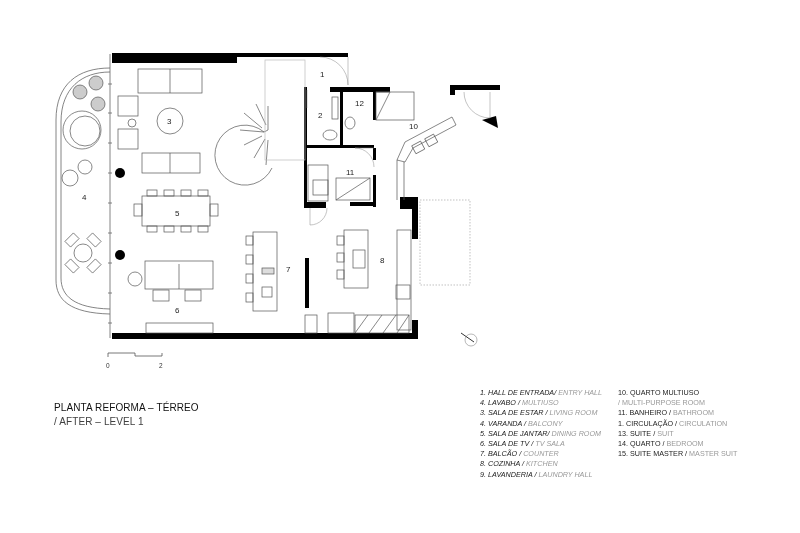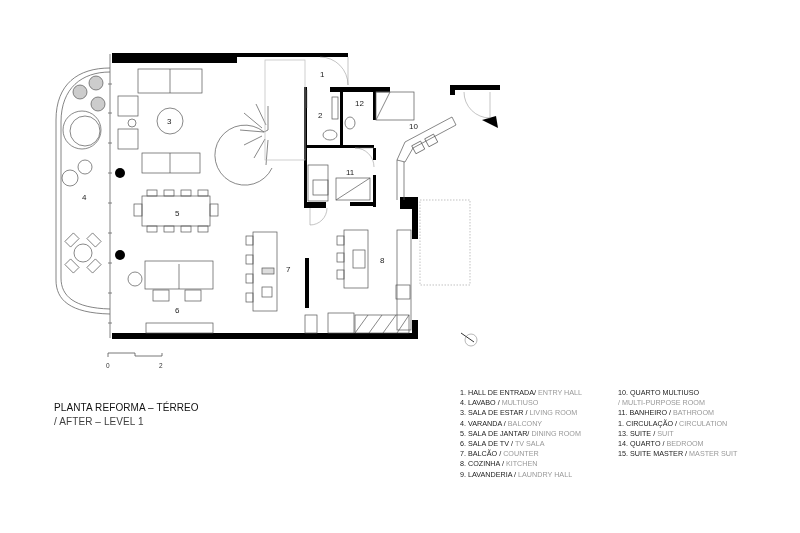--- a/index.html
+++ b/index.html
@@ -4,21 +4,21 @@
 <style>
   html,body{margin:0;padding:0;background:#fff;}
   body{width:800px;height:533px;position:relative;overflow:hidden;font-family:"Liberation Sans",sans-serif;}
   #plan{position:absolute;left:0;top:0;width:800px;height:533px;}
   .lbl{font-family:"Liberation Sans",sans-serif;font-size:8px;fill:#222;}
   .scale-lbl{font-family:"Liberation Sans",sans-serif;font-size:6.5px;fill:#333;}
   .title{position:absolute;left:54px;top:401px;font-size:10px;line-height:14px;color:#111;letter-spacing:0.1px;}
   .title .sub{color:#404040;}
   .legend{position:absolute;top:388px;font-size:7.2px;line-height:10.2px;color:#222;}
   .legend .en{color:#999;}
-  .legend-col1{left:460px;}
+  .legend-col1{left:480px;font-style:italic;}
   .legend-col2{left:610px;margin-left:8px;}
   .legend div{white-space:nowrap;}
 </style>
 </head>
 <body>
 
 <svg id="plan" viewBox="0 0 800 533" xmlns="http://www.w3.org/2000/svg">
 
   <g fill="none" stroke="#666" stroke-width="0.8">
     <path d="M110 68 C 78 68, 56 84, 56 120 L 56 280 C 56 300, 70 313, 110 314"></path>

